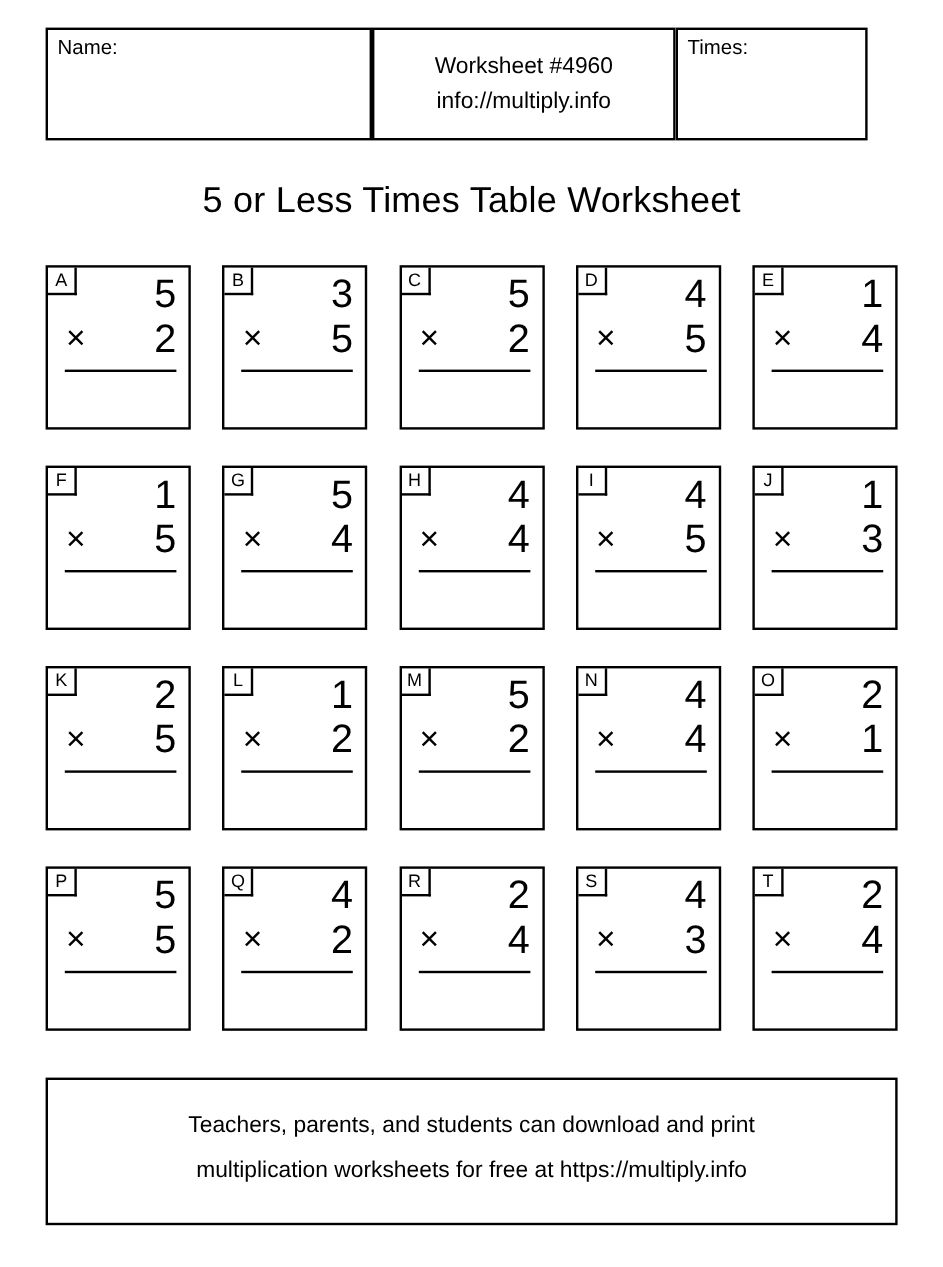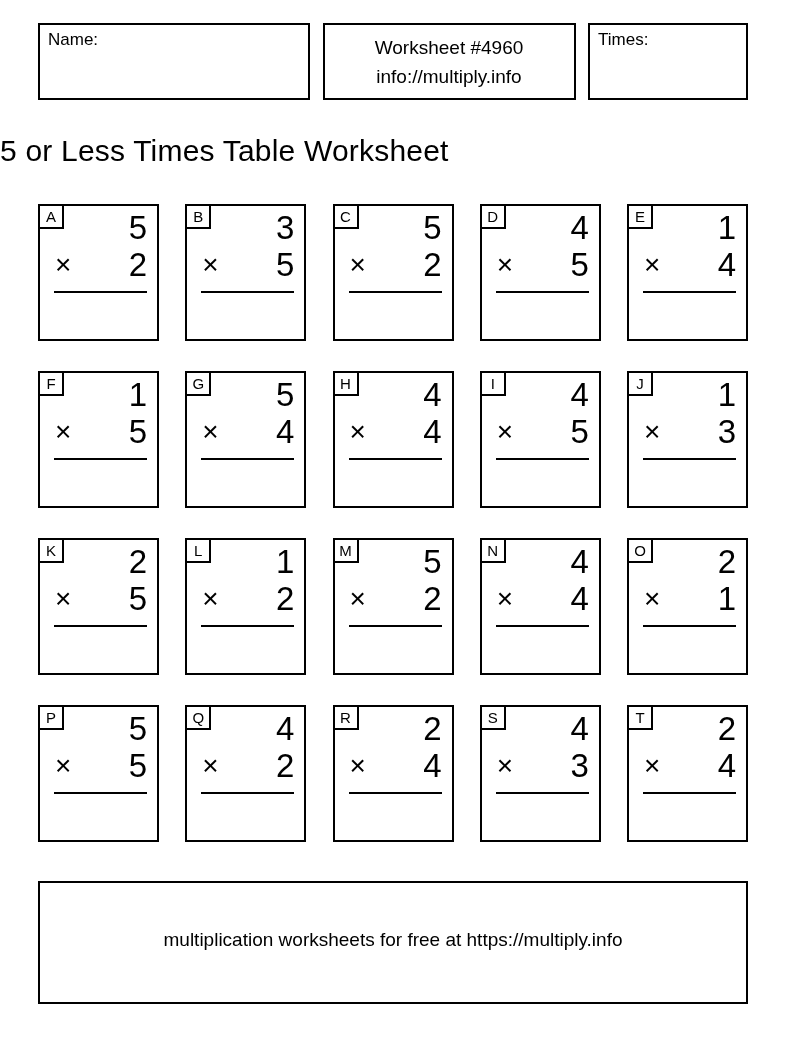--- a/index.html
+++ b/index.html
@@ -11,36 +11,36 @@
   .page {
     position: relative;
     width: 786px;
     height: 1056px;
     background: #ffffff;
     overflow: hidden;
   }
   
   .header {
     display: flex;
-    justify-content: space-between;
     margin: 23px 38px 0 38px;
-    height: 77px;
+    height: 94px;
   }
   .hbox { border: 2px solid #000; background: #fff; }
   .name-box { width: 272px; padding: 5px 8px; font-size: 17px; }
   .center-box {
     width: 253px;
     display: flex; flex-direction: column;
     justify-content: center; align-items: center;
     font-size: 19px; line-height: 29px; text-align: center;
   }
   .date-box { width: 160px; padding: 5px 8px; font-size: 17px; }
   
   .title {
     margin-top: 34px;
+    text-align: center;
     font-size: 30px;
     line-height: 34px;
     letter-spacing: 0.2px;
   }
   
   .grid {
     width: 710px;
     margin: 36px auto 0 38px;
     display: grid;
     grid-template-columns: repeat(5, 121px);
@@ -352,16 +352,17 @@
     <div class="num-top">2</div>
     <div class="row2">
       <span class="op">×</span>
       <span class="num-bottom">4</span>
     </div>
     <div class="answer-line"></div>
   </div>
 </div>
 
   <div class="footer-box">
+    <div>Teachers, parents, and students can download and print</div>
     <div>multiplication worksheets for free at https://multiply.info</div>
   </div>
 
 </div>
 
 </body></html>

